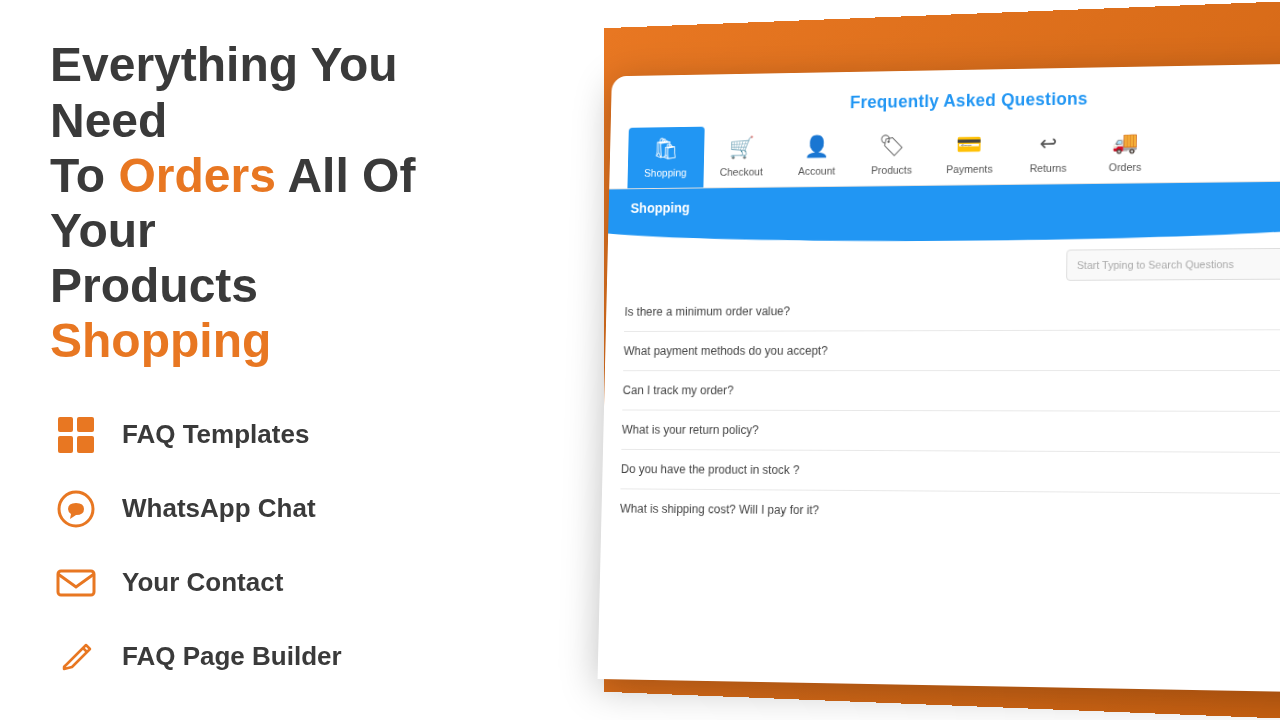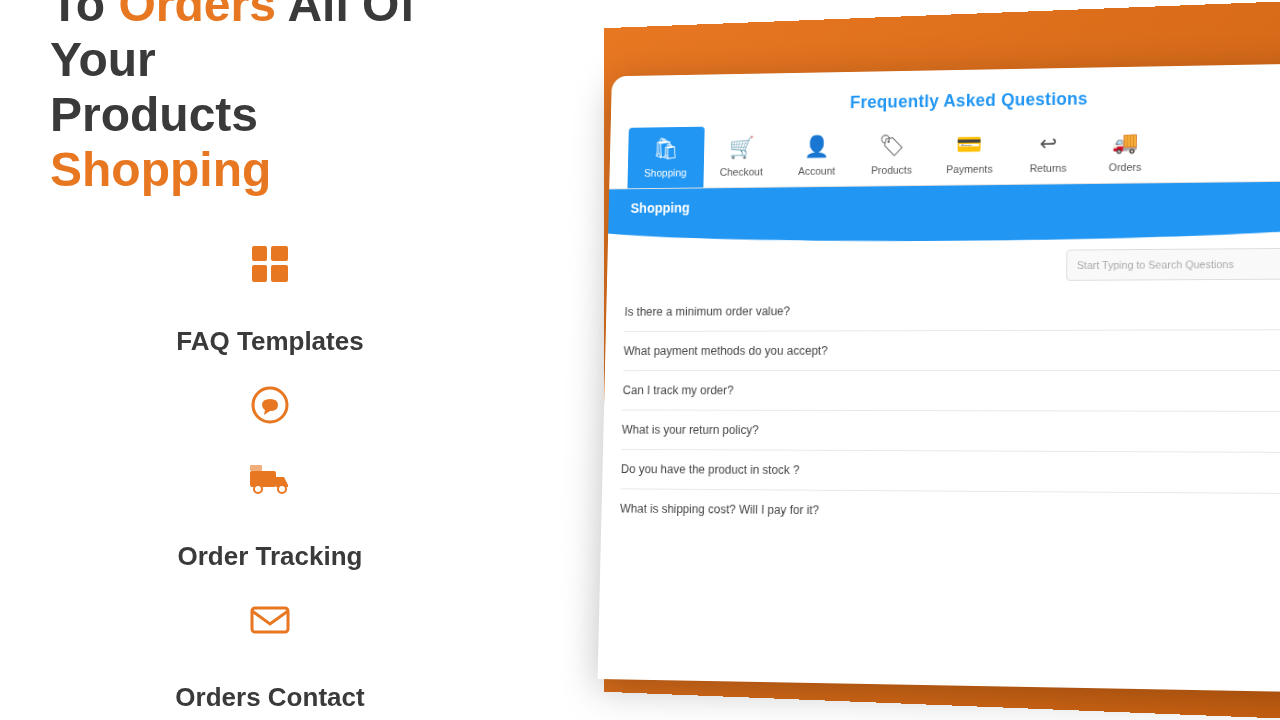--- a/index.html
+++ b/index.html
@@ -33,22 +33,21 @@
 
     .features-list {
       display: flex;
       flex-direction: column;
       gap: 22px;
     }
 
     .feature-item {
       display: flex;
       align-items: center;
-      gap: 36px;
-      flex-direction: column;
+      gap: 20px;
     }
 
     .feature-icon {
       width: 52px;
       height: 52px;
       flex-shrink: 0;
       display: flex;
       align-items: center;
       justify-content: center;
     }
@@ -208,43 +207,32 @@
       <span class="feature-label">FAQ Templates</span>
     </div>
 
     <div class="feature-item">
       <div class="feature-icon">
         <svg class="icon-svg" viewBox="0 0 44 44" fill="none">
           <circle cx="22" cy="22" r="17" stroke="#e87722" stroke-width="3" fill="none"></circle>
           <path d="M14 22 Q14 16 22 16 Q30 16 30 22 Q30 28 22 28 L16 32 L17 27 Q14 25 14 22Z" fill="#e87722"></path>
         </svg>
       </div>
-    </div>
-
-    <div class="feature-item">
-      <div class="feature-icon">
-        <svg class="icon-svg" viewBox="0 0 44 44" fill="none">
-          <rect x="2" y="14" width="26" height="16" rx="2" fill="#e87722"></rect>
-          <path d="M28 20 L36 20 L40 28 L40 30 L28 30 Z" fill="#e87722"></path>
-          <circle cx="10" cy="32" r="4" fill="#fff" stroke="#e87722" stroke-width="2"></circle>
-          <circle cx="34" cy="32" r="4" fill="#fff" stroke="#e87722" stroke-width="2"></circle>
-          <rect x="2" y="8" width="12" height="6" rx="1" fill="#e87722" opacity="0.6"></rect>
-        </svg>
-      </div>
-      <span class="feature-label">Order Tracking</span>
-    </div>
+      <span class="feature-label">WhatsApp Chat</span>
+    </div>
+
 
     <div class="feature-item">
       <div class="feature-icon">
         <svg class="icon-svg" viewBox="0 0 44 44" fill="none">
           <rect x="4" y="10" width="36" height="24" rx="3" stroke="#e87722" stroke-width="3" fill="none"></rect>
           <path d="M4 13 L22 26 L40 13" stroke="#e87722" stroke-width="3" fill="none"></path>
         </svg>
       </div>
-      <span class="feature-label">Orders Contact</span>
+      <span class="feature-label">Your Contact</span>
     </div>
 
 
     <div class="feature-item">
       <div class="feature-icon">
         <svg class="icon-svg" viewBox="0 0 44 44" fill="none">
           <path d="M10 32 L14 28 L32 10 L36 14 L18 32 L10 34 Z" stroke="#e87722" stroke-width="2.5" fill="none" stroke-linejoin="round"></path>
           <path d="M29 13 L33 17" stroke="#e87722" stroke-width="2.5"></path>
           <path d="M10 34 L11 30" stroke="#e87722" stroke-width="2"></path>
         </svg>

